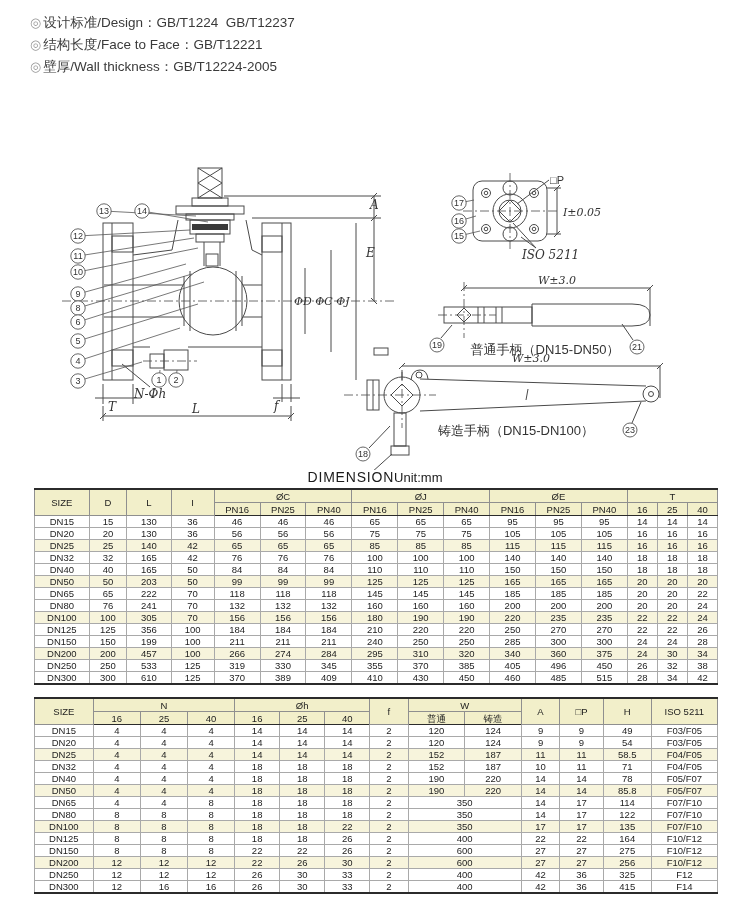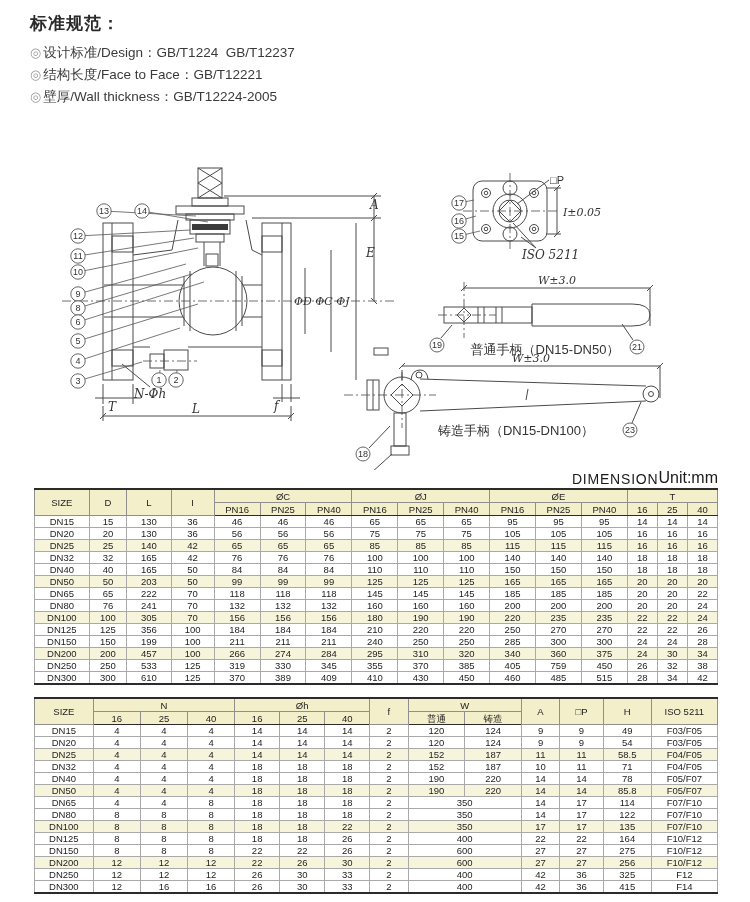--- a/index.html
+++ b/index.html
@@ -8,38 +8,37 @@
   .specs h1{font-size:17px;font-weight:bold;color:#2a2a2a;margin:0 0 7px 0;letter-spacing:1px;}
   .spec-item{font-size:13.5px;color:#3a3a3a;line-height:1.62;white-space:pre;}
   .spec-item .bullet{color:#999;margin-right:2px;font-size:13px;}
   svg.drawing{position:absolute;left:0;top:158px;}
   .lineart{stroke:#4a4a4a;fill:none;stroke-width:1;}
   .cl{stroke-dasharray:9 3 2 3;stroke-width:0.8;}
   .dimtxt{font-family:"DejaVu Serif",serif;font-style:italic;fill:#333;stroke:none;}
   .cntxt{font-family:"Liberation Sans",sans-serif;fill:#333;stroke:none;}
   .balloon circle{fill:#fff;stroke:#555;stroke-width:0.9;}
   .balloon text{font-family:"Liberation Sans",sans-serif;font-size:9px;fill:#333;stroke:none;text-anchor:middle;}
-  .dim-head{position:absolute;left:32px;top:469px;width:686px;display:flex;justify-content:flex-end;align-items:flex-end;}
+  .dim-head{position:absolute;left:32px;top:469px;width:686px;display:flex;justify-content:center;align-items:flex-end;}
   .dim-title{font-size:14px;color:#1a1a1a;letter-spacing:0.8px;}
-  .dim-unit{font-size:16px;color:#1a1a1a;}
+  .dim-unit{font-size:13px;color:#1a1a1a;}
   table.dim-table{position:absolute;left:34px;width:684px;border-collapse:collapse;table-layout:fixed;
     border-top:2.5px solid #2b2b2b;border-bottom:2.5px solid #2b2b2b;border-radius:31px;}
   #table1{top:488px;}
   #table2{top:697px;}
   .dim-table th,.dim-table td{border:0.8px solid #a9a9a9;text-align:center;vertical-align:middle;
     padding:0;height:11px;line-height:11px;font-size:9.5px;font-weight:normal;color:#1d1d1d;overflow:hidden;}
   .dim-table thead th{background:#f2efca;height:12px;border-color:#8f8f8f;}
   .dim-table thead tr:last-child th{border-bottom:1.6px solid #2b2b2b;}
   .dim-table tr.hl td{background:#f7f4dc;}
 </style>
 </head>
 <body>
 
 <div class="specs">
-  <h1>标准规范：</h1>
   <div id="spec-list">
       <div class="spec-item"><span class="bullet">◎</span><span>设计标准/Design：GB/T1224  GB/T12237</span></div>
       <div class="spec-item"><span class="bullet">◎</span><span>结构长度/Face to Face：GB/T12221</span></div>
       <div class="spec-item"><span class="bullet">◎</span><span>壁厚/Wall thickness：GB/T12224-2005</span></div>
     </div>
 </div>
 
 <svg class="drawing" width="750" height="312" viewBox="0 0 750 312">
 
   <g class="lineart">
@@ -551,21 +550,21 @@
         <td>250</td>
         <td>533</td>
         <td>125</td>
         <td>319</td>
         <td>330</td>
         <td>345</td>
         <td>355</td>
         <td>370</td>
         <td>385</td>
         <td>405</td>
-        <td>759</td>
+        <td>496</td>
         <td>450</td>
         <td>26</td>
         <td>32</td>
         <td>38</td>
       </tr>
       <tr>
         <td>DN300</td>
         <td>300</td>
         <td>610</td>
         <td>125</td>

